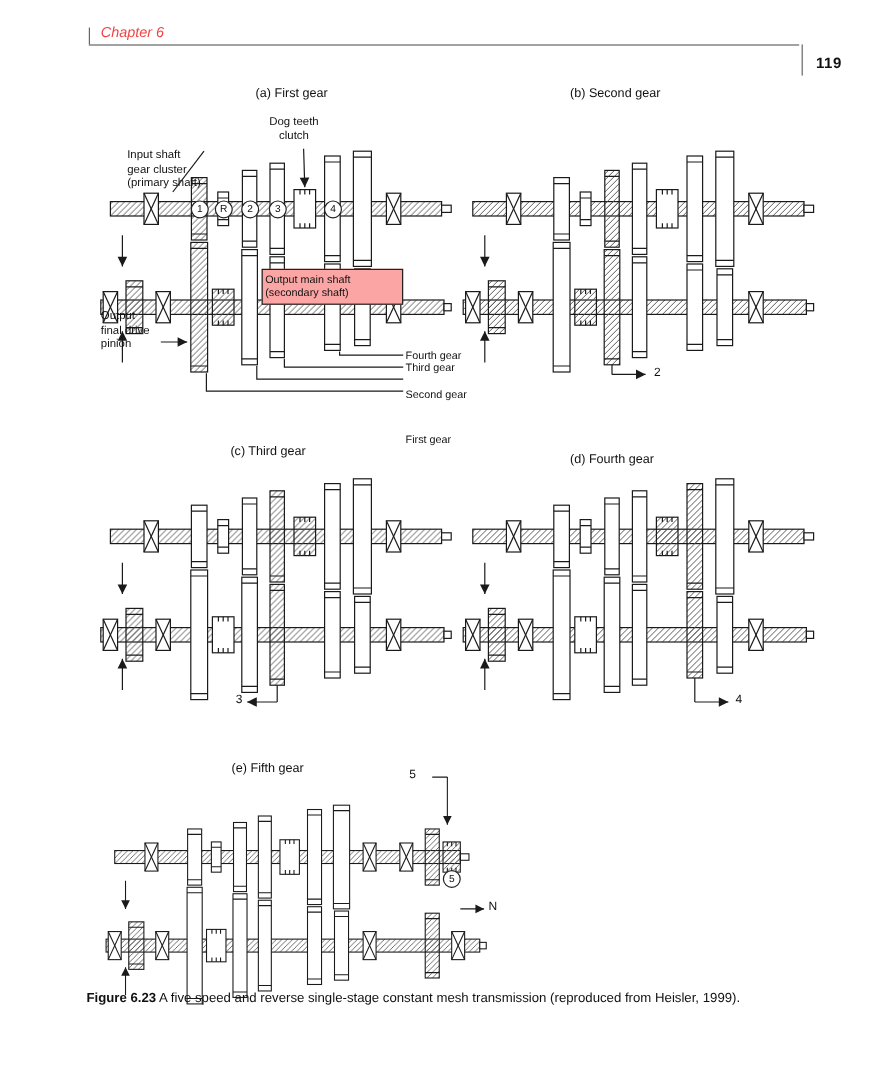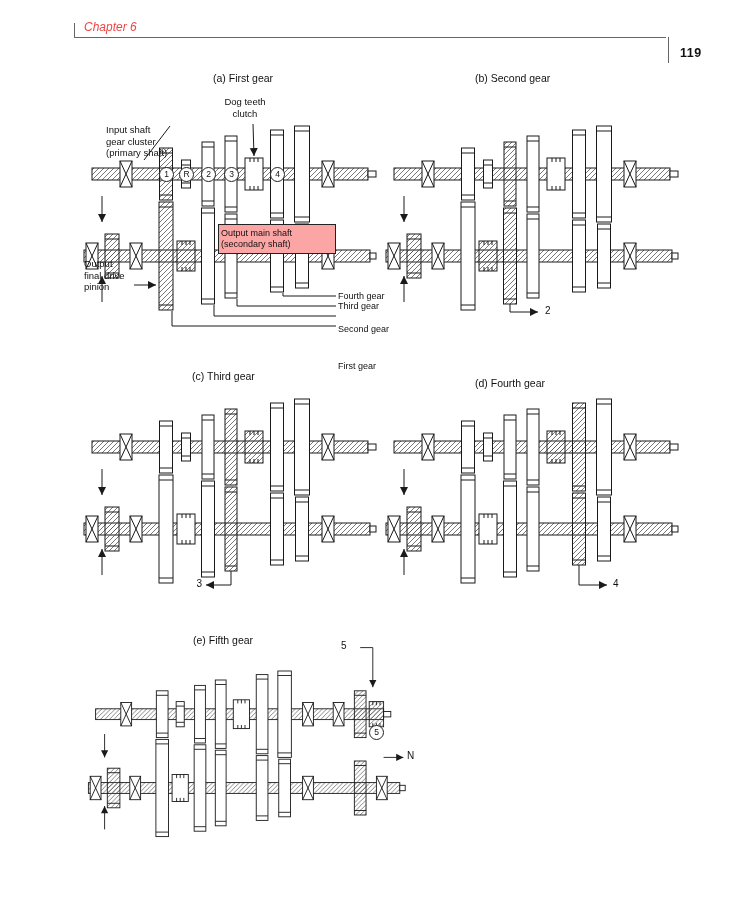--- a/index.html
+++ b/index.html
@@ -509,14 +509,17 @@
         <line x1="322" y1="6" x2="322" y2="50" stroke="#1a1a1a" stroke-width="1"></line>
         <polygon points="322,50 318,42 326,42" fill="#1a1a1a"></polygon>
         <line x1="334" y1="128" x2="356" y2="128" stroke="#1a1a1a" stroke-width="1"></line>
         <polygon points="356,128 348,132 348,124" fill="#1a1a1a"></polygon>
       </svg>
     <span class="marker" style="left:266px;top:14px;">5</span>
     <span class="marker" style="left:332px;top:124px;">N</span>
     <span class="circle-num" style="left:294px;top:99px;">5</span>
   </section>
 
+  <div class="fig-caption">
+    <b>Figure 6.23</b><span> A five speed and reverse single-stage constant mesh transmission (reproduced from Heisler, 1999).</span>
+  </div>
 
 </div>
 
 </body></html>

